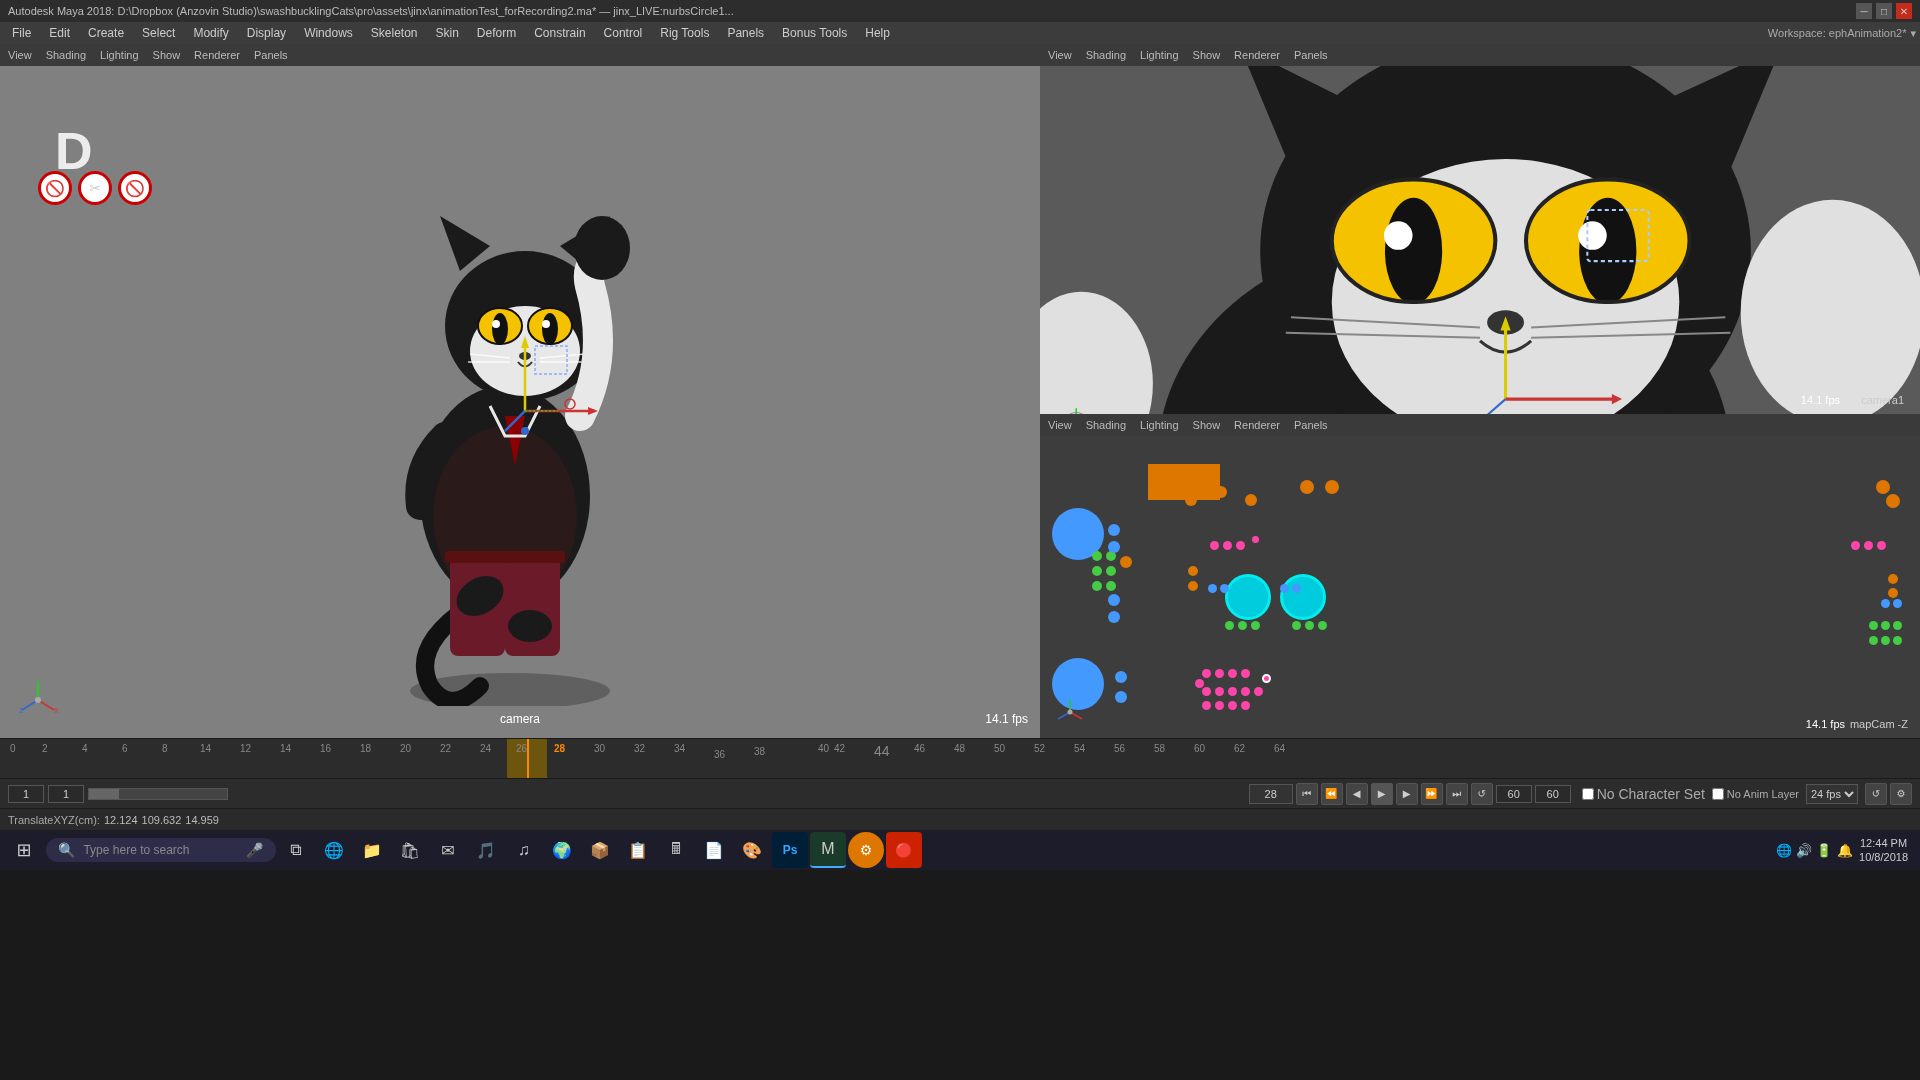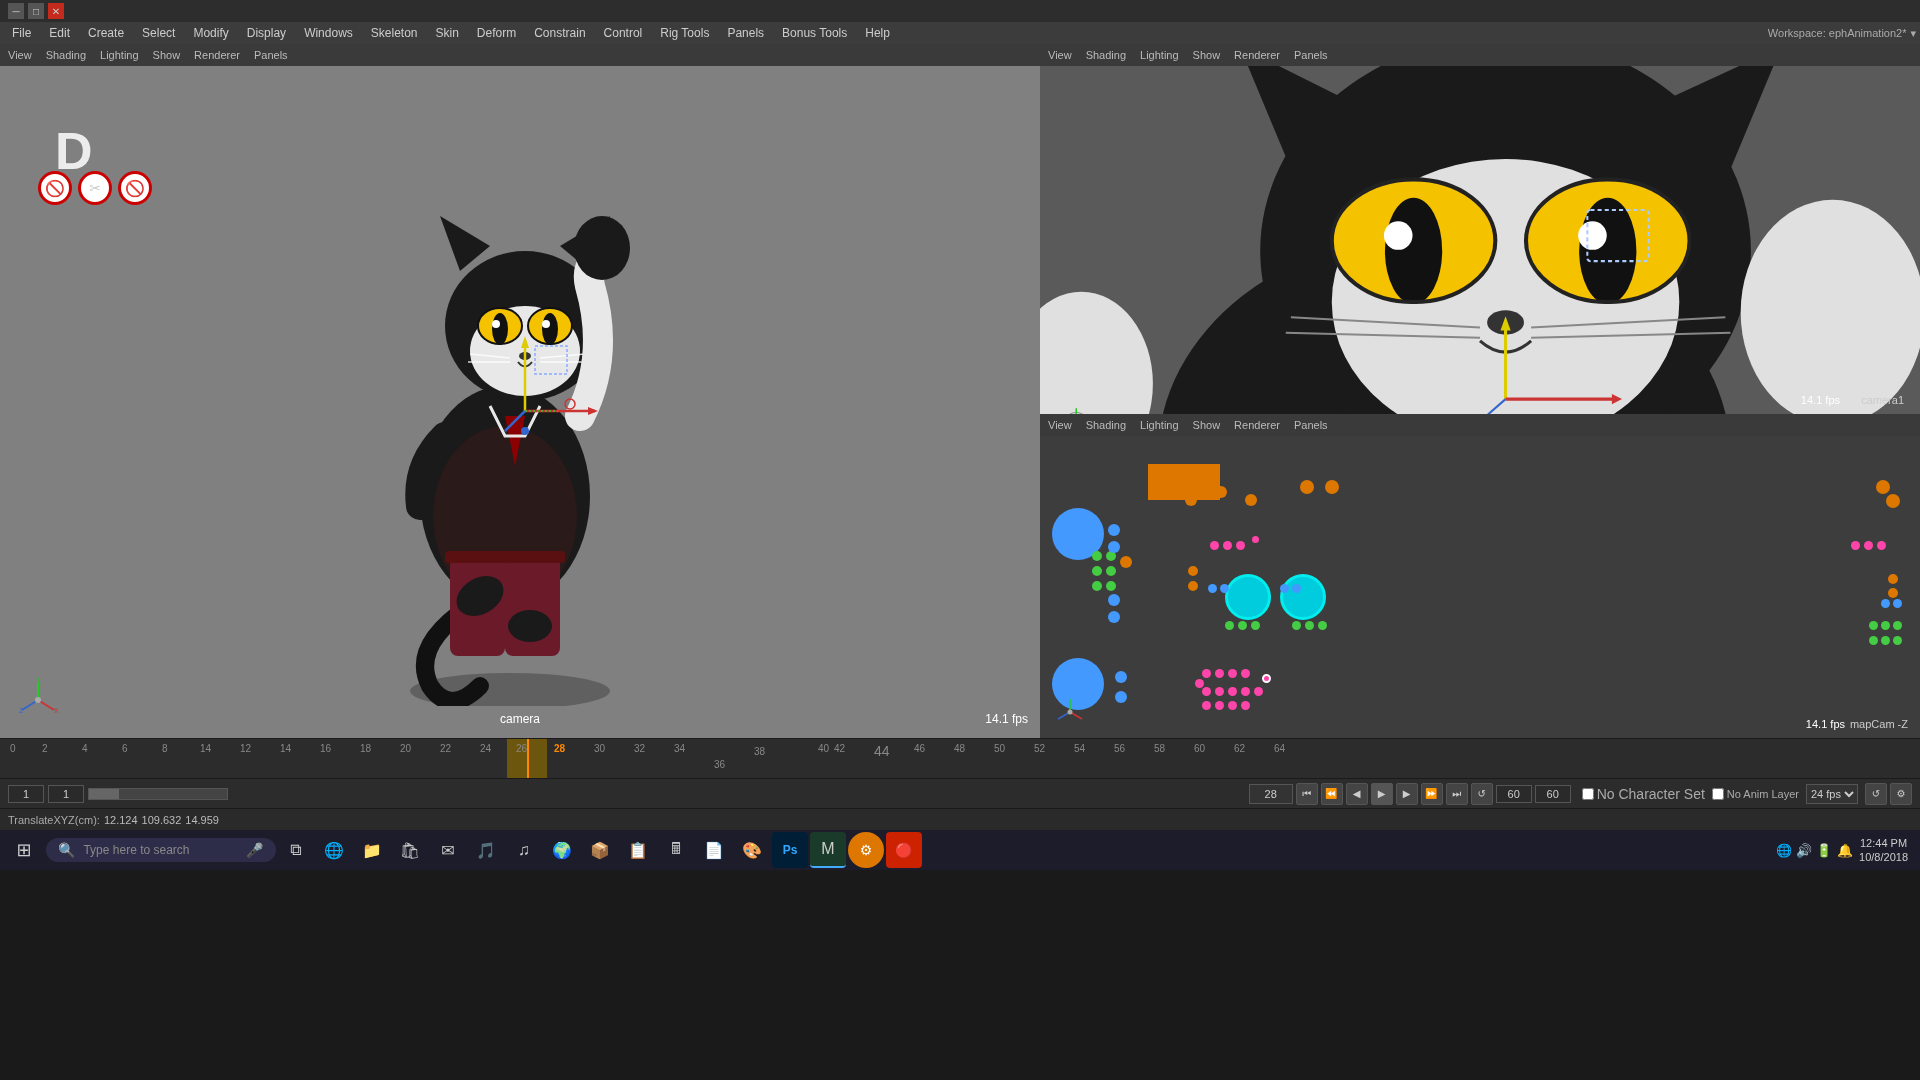--- a/index.html
+++ b/index.html
@@ -81,20 +81,21 @@
     
     .frame-input { width: 40px; height: 18px; background: #2a2a2a; border: 1px solid #555; color: #ccc; text-align: center; font-size: 11px; }
 
     
     .fps-select { background: #333; border: 1px solid #555; color: #ccc; font-size: 11px; height: 20px; }
   </style>
 </head>
 <body>
 
 <div id="title-bar">
+  <span style="font-size:11px;color:#bbb;overflow:hidden;white-space:nowrap;text-overflow:ellipsis;max-width:1400px;">Autodesk Maya 2018: D:\Dropbox (Anzovin Studio)\swashbucklingCats\pro\assets\jinx\animationTest_forRecording2.ma* — jinx_LIVE:nurbsCircle1...</span>
   <div class="win-controls">
     <div class="win-btn min">─</div>
     <div class="win-btn max">□</div>
     <div class="win-btn close">✕</div>
   </div>
 </div>
 
 <div id="menu-bar">
   <div class="menu-item">File</div>
   <div class="menu-item">Edit</div>
@@ -428,21 +429,21 @@
       <span style="position:absolute;left:320px;top:4px;font-size:10px;color:#888;">16</span>
       <span style="position:absolute;left:360px;top:4px;font-size:10px;color:#888;">18</span>
       <span style="position:absolute;left:400px;top:4px;font-size:10px;color:#888;">20</span>
       <span style="position:absolute;left:440px;top:4px;font-size:10px;color:#888;">22</span>
       <span style="position:absolute;left:480px;top:4px;font-size:10px;color:#888;">24</span>
       <span style="position:absolute;left:516px;top:4px;font-size:10px;color:#888;">26</span>
       <span style="position:absolute;left:554px;top:4px;font-size:10px;color:#ff8800;font-weight:bold;">28</span>
       <span style="position:absolute;left:594px;top:4px;font-size:10px;color:#888;">30</span>
       <span style="position:absolute;left:634px;top:4px;font-size:10px;color:#888;">32</span>
       <span style="position:absolute;left:674px;top:4px;font-size:10px;color:#888;">34</span>
-      <span style="position:absolute;left:714px;top:20px;font-size:10px;color:#888;">36</span>
+      <span style="position:absolute;left:714px;top:10px;font-size:10px;color:#888;">36</span>
       <span style="position:absolute;left:754px;top:7px;font-size:10px;color:#888;">38</span>
       <span style="position:absolute;left:794px;top:4px;font-size:10px;color:#888;margin-left:24px;">40</span>
       <span style="position:absolute;left:834px;top:4px;font-size:10px;color:#888;">42</span>
       <span style="position:absolute;left:874px;top:4px;font-size:14px;color:#888;">44</span>
       <span style="position:absolute;left:914px;top:4px;font-size:10px;color:#888;">46</span>
       <span style="position:absolute;left:954px;top:4px;font-size:10px;color:#888;">48</span>
       <span style="position:absolute;left:994px;top:4px;font-size:10px;color:#888;">50</span>
       <span style="position:absolute;left:1034px;top:4px;font-size:10px;color:#888;">52</span>
       <span style="position:absolute;left:1074px;top:4px;font-size:10px;color:#888;">54</span>
       <span style="position:absolute;left:1114px;top:4px;font-size:10px;color:#888;">56</span>

